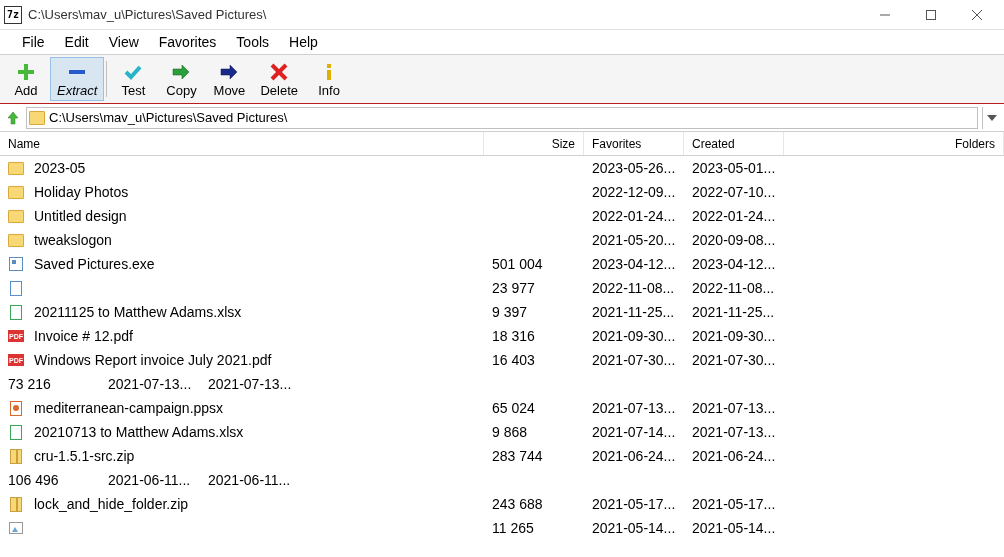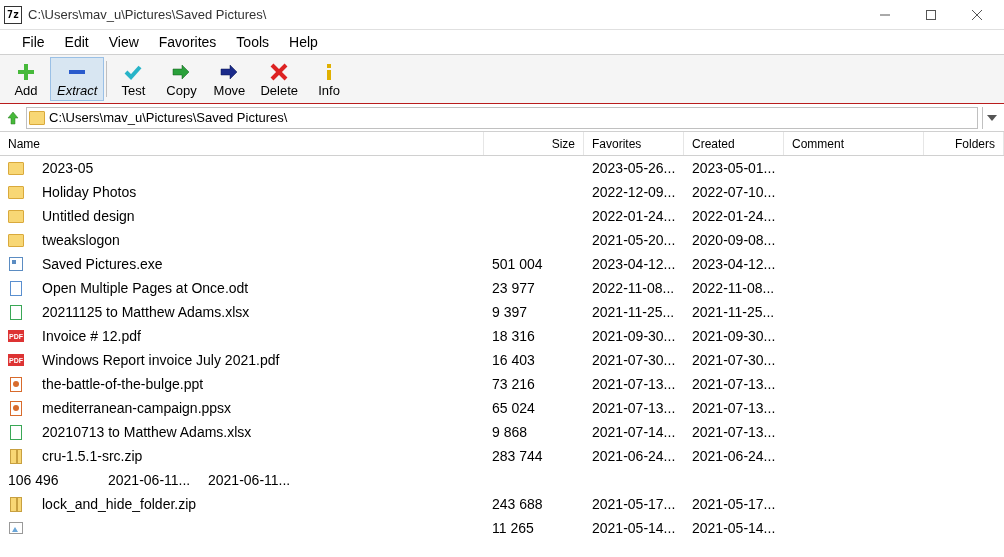--- a/index.html
+++ b/index.html
@@ -115,21 +115,21 @@
 
   
   .filelist { }
   .row {
     display:flex;
     height:24px;
     align-items:center;
     font-size:14px;
   }
   .row .col { padding: 0 8px; overflow:hidden; white-space:nowrap; text-overflow:ellipsis; }
-  .cell-name { width:484px; display:flex; align-items:center; gap:18px; }
+  .cell-name { width:484px; display:flex; align-items:center; gap:10px; }
   .cell-size { width:100px; text-align:left; }
   .cell-mod  { width:100px; }
   .cell-cre  { width:100px; }
 
   .fi { width:16px; height:16px; display:inline-flex; align-items:center; justify-content:center; flex-shrink:0; }
   .fi-folder { background:#f8d775; border:1px solid #d9a93c; border-radius:1px; width:16px; height:13px; }
   .fi-exe    { background:#fff; border:1px solid #5b8cc2; width:14px; height:14px; position:relative; }
   .fi-exe::after { content:""; position:absolute; left:2px; top:2px; width:4px; height:4px; background:#5b8cc2; }
   .fi-odt    { background:#fff; border:1px solid #5a8fcf; width:12px; height:15px; }
   .fi-xlsx   { background:#fff; border:1px solid #3aa756; width:12px; height:15px; }
@@ -254,21 +254,20 @@
         <polygon points="0,0 10,0 5,6" fill="#555"></polygon>
       </svg>
   </span>
 </div>
 
 <div class="colheaders">
   <div class="col col-name">Name</div>
   <div class="col col-size">Size</div>
   <div class="col col-mod">Favorites</div>
   <div class="col col-cre">Created</div>
-  <div class="col col-com">Comment</div>
   <div class="col col-fold">Folders</div>
 </div>
 
 <div class="filelist" id="filelist">
     <div class="row">
       <div class="col cell-name">
         <span class="fi">
           <span class="fi-folder"></span>
         </span>
         <span>2023-05</span>
@@ -319,21 +318,20 @@
       </div>
       <div class="col cell-size">501 004</div>
       <div class="col cell-mod">2023-04-12...</div>
       <div class="col cell-cre">2023-04-12...</div>
     </div>
     <div class="row">
       <div class="col cell-name">
         <span class="fi">
           <span class="fi-odt"></span>
         </span>
-        <span>Open Multiple Pages at Once.odt</span>
       </div>
       <div class="col cell-size">23 977</div>
       <div class="col cell-mod">2022-11-08...</div>
       <div class="col cell-cre">2022-11-08...</div>
     </div>
     <div class="row">
       <div class="col cell-name">
         <span class="fi">
           <span class="fi-xlsx"></span>
         </span>
@@ -359,26 +357,20 @@
         <span class="fi">
           <span class="fi-pdf">PDF</span>
         </span>
         <span>Windows Report invoice July 2021.pdf</span>
       </div>
       <div class="col cell-size">16 403</div>
       <div class="col cell-mod">2021-07-30...</div>
       <div class="col cell-cre">2021-07-30...</div>
     </div>
     <div class="row">
-      <div class="col cell-name">
-        <span class="fi">
-          <span class="fi-ppt"></span>
-        </span>
-        <span>the-battle-of-the-bulge.ppt</span>
-      </div>
       <div class="col cell-size">73 216</div>
       <div class="col cell-mod">2021-07-13...</div>
       <div class="col cell-cre">2021-07-13...</div>
     </div>
     <div class="row">
       <div class="col cell-name">
         <span class="fi">
           <span class="fi-ppt"></span>
         </span>
         <span>mediterranean-campaign.ppsx</span>

